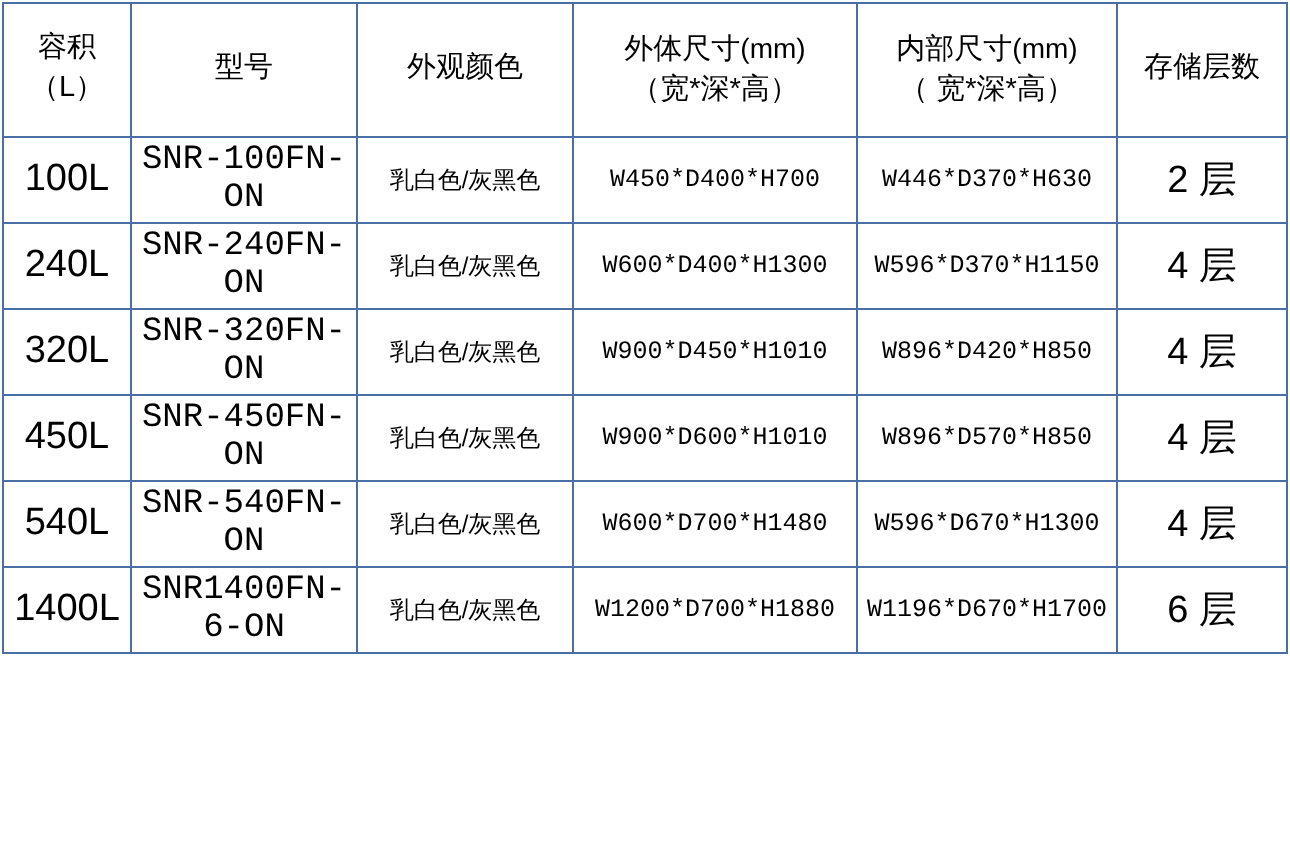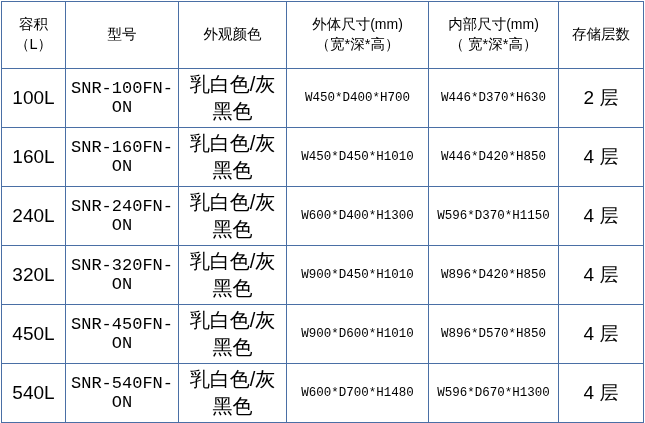--- a/index.html
+++ b/index.html
@@ -43,21 +43,21 @@
   }
   td.cap, td.layers {
     font-size: 19px;
   }
   td.model {
     font-size: 17px;
     letter-spacing: 0px;
     font-family: "Liberation Mono", monospace;
   }
   td.color {
-    font-size: 20px;
+    font-size: 12px;
   }
   td.dim {
     font-size: 12.5px;
     font-family: "Liberation Mono", monospace;
   }
   col.c1 { width: 64px; }
   col.c2 { width: 113px; }
   col.c3 { width: 108px; }
   col.c4 { width: 142px; }
   col.c5 { width: 130px; }
@@ -102,28 +102,20 @@
   <tbody id="table-body">
       <tr>
         <td class="cap">100L</td>
         <td class="model">SNR-100FN-ON</td>
         <td class="color">乳白色/灰黑色</td>
         <td class="dim">W450*D400*H700</td>
         <td class="dim">W446*D370*H630</td>
         <td class="layers">2 层</td>
       </tr>
       <tr>
-        <td class="cap">160L</td>
-        <td class="model">SNR-160FN-ON</td>
-        <td class="color">乳白色/灰黑色</td>
-        <td class="dim">W450*D450*H1010</td>
-        <td class="dim">W446*D420*H850</td>
-        <td class="layers">4 层</td>
-      </tr>
-      <tr>
         <td class="cap">240L</td>
         <td class="model">SNR-240FN-ON</td>
         <td class="color">乳白色/灰黑色</td>
         <td class="dim">W600*D400*H1300</td>
         <td class="dim">W596*D370*H1150</td>
         <td class="layers">4 层</td>
       </tr>
       <tr>
         <td class="cap">320L</td>
         <td class="model">SNR-320FN-ON</td>

